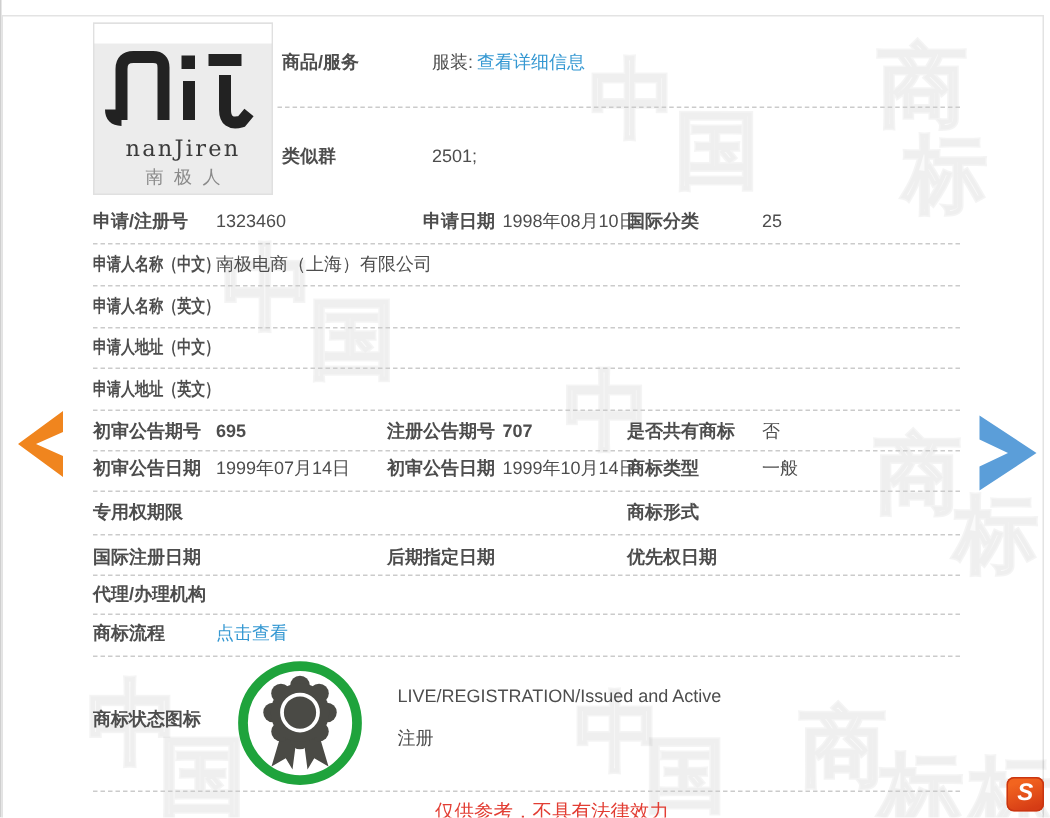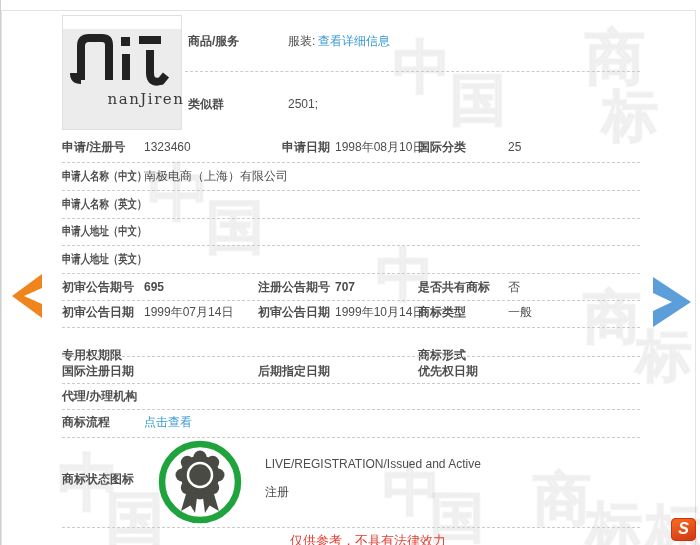--- a/index.html
+++ b/index.html
@@ -24,36 +24,36 @@
   .w11{left:106px;top:490px;font-size:58px}.w12{left:383px;top:460px;font-size:58px}
   .w13{left:430px;top:490px;font-size:54px}.w14{left:533px;top:470px;font-size:58px}
   .w15{left:586px;top:500px;font-size:56px}.w16{left:646px;top:503px;font-size:56px}
   
   .logo-box{position:absolute;left:62px;top:15px;width:120px;height:115px;
     background:#ececec;border:1px solid #e0e0e0;box-sizing:border-box;}
   .logo-top{position:absolute;left:0;top:0;width:100%;height:13px;background:#fff;}
   .logo-glyph{position:absolute;left:7px;top:17px;}
   .brand-latin{position:absolute;left:0;top:74px;width:100%;text-align:center;
     font-family:"DejaVu Serif","Liberation Serif",serif;font-size:15px;
-    letter-spacing:1.5px;color:#3a3a3a;padding-left:24px;}
+    letter-spacing:1.5px;color:#3a3a3a;}
   .brand-cn{position:absolute;left:0;top:94px;width:100%;text-align:center;
     font-size:12px;letter-spacing:7px;padding-left:7px;box-sizing:border-box;color:#8a8a8a;}
   
   .row{position:absolute;left:0;width:628px;height:16px;line-height:16px;}
   .lab{position:absolute;font-weight:bold;white-space:nowrap;display:inline-block;transform-origin:0 50%;}
   .val{position:absolute;white-space:nowrap;}
   .sq{transform:scaleX(0.78);}
   .c1l{left:62px}.c1v{left:144px}
   .c2l{left:246px;width:84px;text-align:right}.c2v{left:335px}
   .c3l{left:418px}.c3v{left:508px}
   .tlab{left:188px}.tval{left:288px}
   .bold{font-weight:bold}
   .ta{top:33px}.tb{top:96px}
   .r0{top:139px}.r1{top:168px}.r2{top:196px}.r3{top:223px}.r4{top:251px}
-  .r5{top:279px}.r6{top:304px}.r7{top:347px}.r8{top:363px}.r9{top:388px}
+  .r5{top:279px}.r6{top:304px}.r7{top:333px}.r8{top:363px}.r9{top:388px}
   .r10{top:414px}.rstatus{top:471px}
   a.link{color:#3598d2;text-decoration:none;cursor:pointer;}
   
   .sep{position:absolute;height:0;border-top:1px dashed #cbcbcb;}
   .sep.full{left:62px;width:578px;}
   .sep.top{left:185px;width:455px;top:71px;}
   .s1{top:162px}.s2{top:190px}.s3{top:218px}.s4{top:245px}.s5{top:273px}
   .s6{top:300px}.s7{top:327px}.s8{top:356px}.s9{top:383px}.s10{top:409px}
   .s11{top:437px}.s12{top:527px}
   
@@ -101,20 +101,21 @@
     <g fill="none" stroke="#222" stroke-width="8">
       <path d="M4 40 Q4 47 11 47"></path>
       <path d="M11 47 V13 Q11 5 19 5 H32 Q39 5 39 12 V47"></path>
       <path d="M56 21 V47"></path>
       <path d="M69 7 H91"></path>
       <path d="M80 17 V40 Q80 51 91 48 L96 42"></path>
     </g>
     <rect x="51" y="4" width="9" height="9" fill="#222"></rect>
   </svg>
   <div class="brand-latin">nanJiren</div>
+  <div class="brand-cn">南极人</div>
 </div>
 
 <div class="row ta">
   <span class="lab tlab">商品/服务</span>
   <span class="val tval">服装:</span>
   <a class="link val" style="left:318px">查看详细信息</a>
 </div>
 <div class="sep top"></div>
 <div class="row tb">
   <span class="lab tlab">类似群</span>

